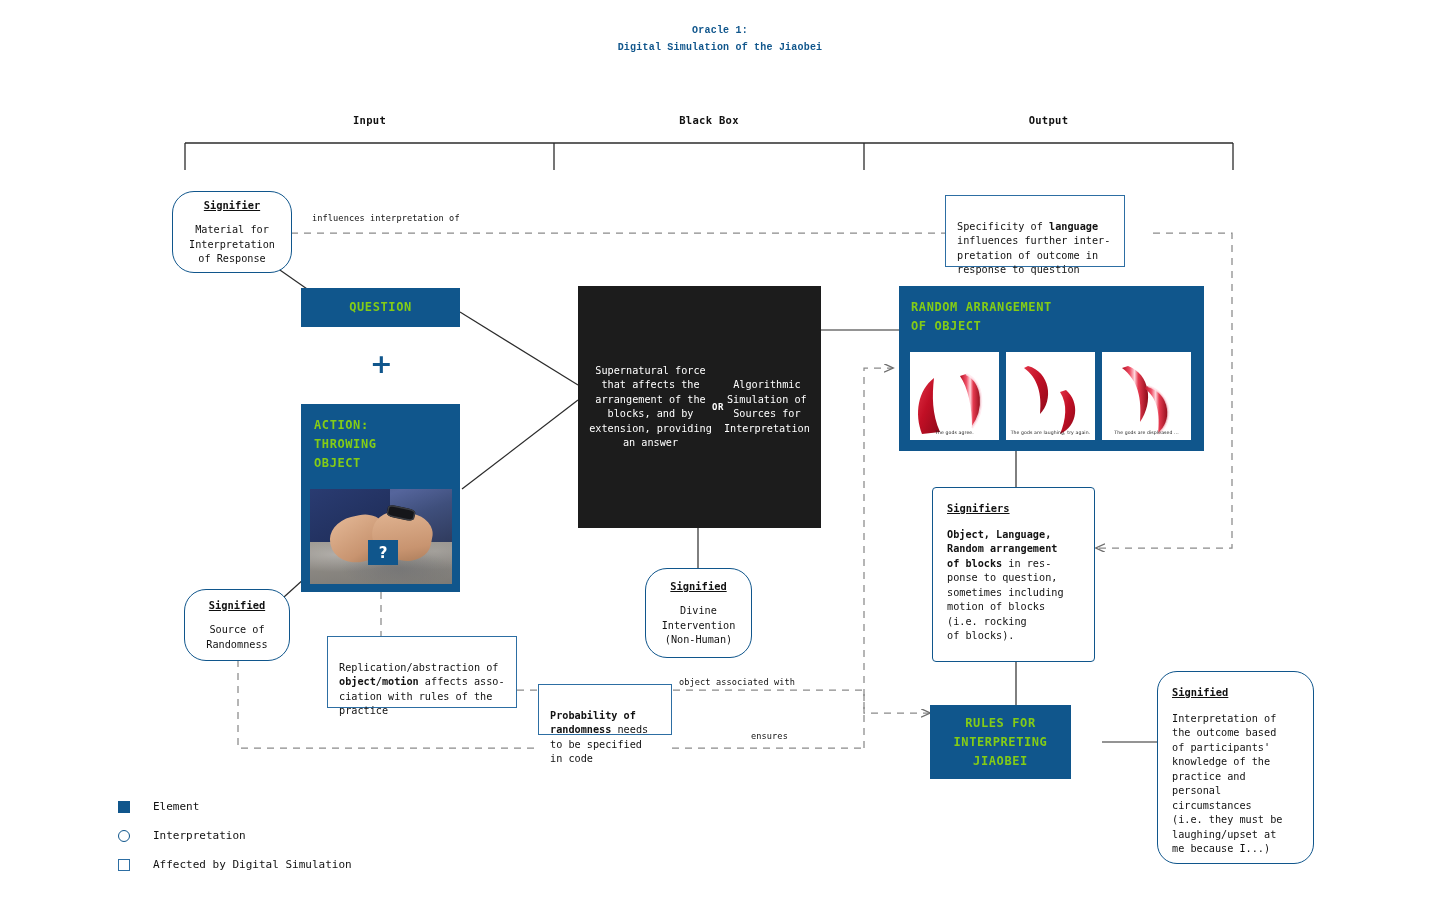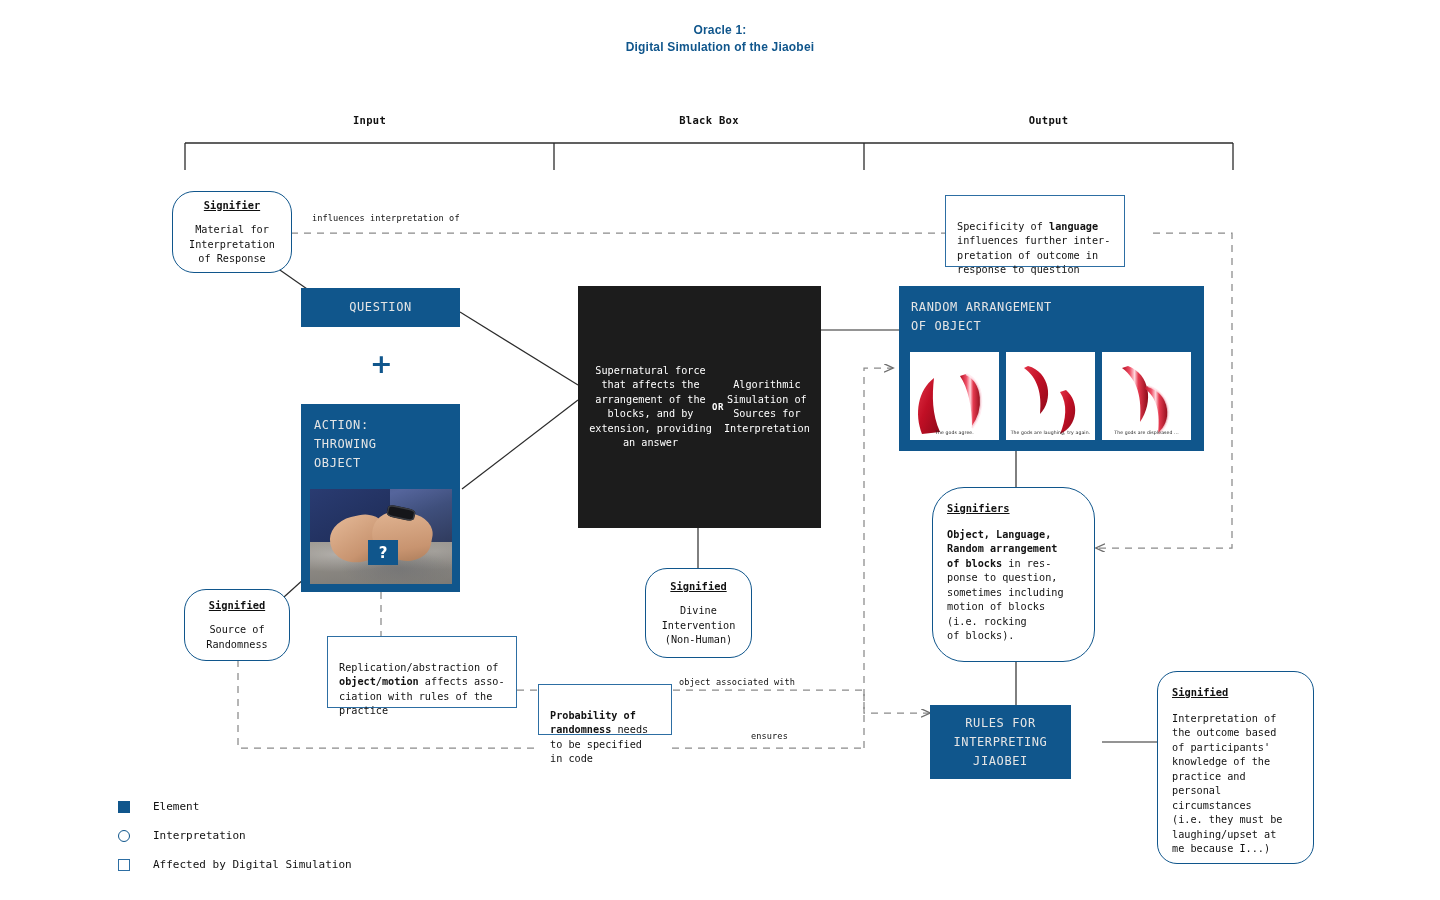--- a/index.html
+++ b/index.html
@@ -17,44 +17,44 @@
 
   
   #wires { position: absolute; left: 0; top: 0; width: 1440px; height: 900px; }
 
   
   .title {
     position: absolute;
     left: 0; top: 22px; width: 1440px;
     text-align: center;
     color: #10568c;
-    font-family: Liberation Sans, sans-serif;
+    font-family: Liberation Mono, monospace;
     font-weight: bold;
-    font-size: 12px;
+    font-size: 10px;
     line-height: 17px;
     letter-spacing: .2px;
   }
 
   
   .col-head {
     position: absolute;
     top: 114px;
     font-size: 10.5px;
     font-weight: bold;
     color: #111;
     text-align: center;
     letter-spacing: .3px;
   }
 
   
   .el-box {
     position: absolute;
     background: #10568c;
-    color: #e5e5e5;
-    font-weight: normal;
+    color: #84cc16;
+    font-weight: bold;
     letter-spacing: .6px;
   }
   .el-box .el-label {
     display: block;
     font-size: 12px;
     line-height: 19px;
     white-space: pre-line;
   }
 
   .blackbox {
@@ -366,21 +366,21 @@
     <div class="thumb" style="width:89px; height:88px;">
       <svg viewBox="0 0 89 88">
         <path d="M26 14 C48 22 52 50 38 70 C40 46 36 28 20 16 Z" fill="url(#g2)"></path>
         <path d="M46 34 C70 42 72 70 56 82 C58 62 56 46 42 36 Z" fill="url(#g2)"></path>
         <path d="M46 34 C70 42 72 70 56 82" fill="none" stroke="#ffe3e9" stroke-width="2.2" opacity=".8"></path>
       </svg>
       <span class="cap">The gods are displeased ...</span>
     </div>
   </div>
 
-  <div class="interp left-align" style="left:932px; top:487px; width:163px; height:175px; border-radius:32px;">
+  <div class="interp left-align" style="left:932px; top:487px; width:163px; height:175px; border-radius:4px;">
     <span class="head">Signifiers</span>
     <span class="body"><b>Object, Language,
 Random arrangement
 of blocks</b><span> in res-
 ponse to question,
 sometimes including
 motion of blocks
 (i.e. rocking
 of blocks).</span></span>
   </div>

